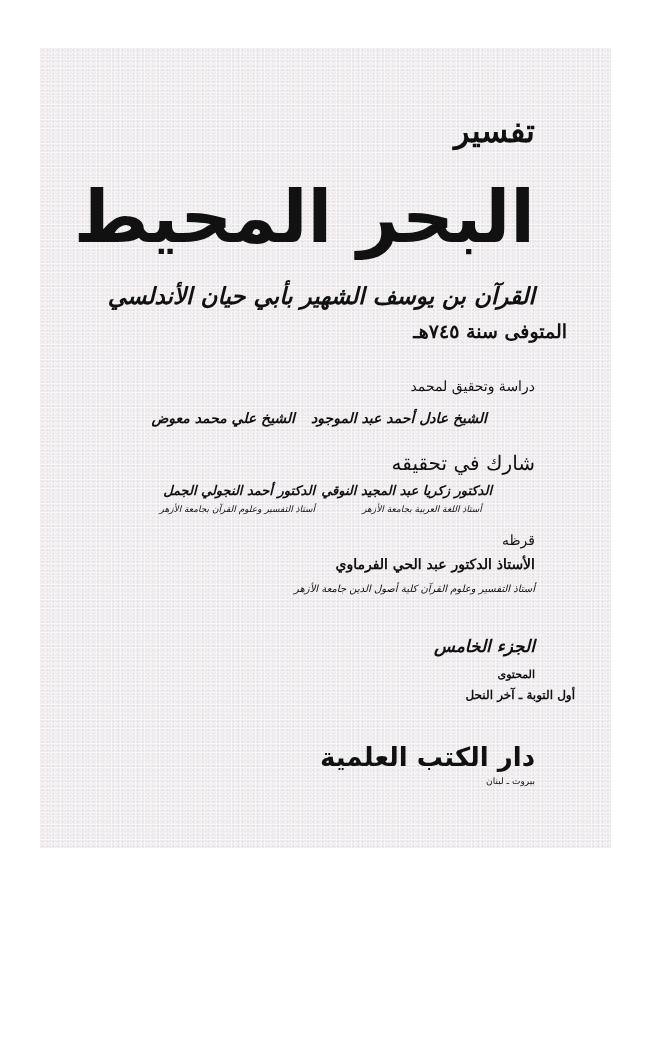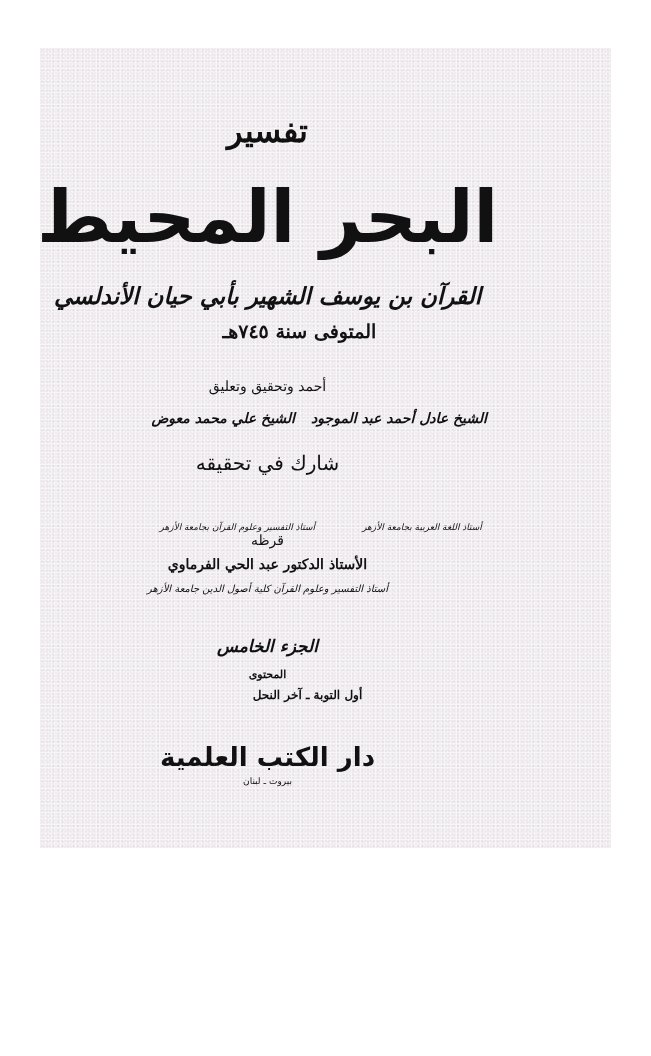--- a/index.html
+++ b/index.html
@@ -25,21 +25,20 @@
       background-image:
         radial-gradient(circle at 1px 1px, rgba(220,170,210,0.35) 0.6px, transparent 0.8px),
         radial-gradient(circle at 2px 3px, rgba(170,200,170,0.28) 0.6px, transparent 0.8px),
         radial-gradient(circle at 3px 2px, rgba(160,160,160,0.25) 0.6px, transparent 0.8px);
       background-size: 3px 3px, 4px 5px, 5px 4px;
     }
     .line {
       position: absolute;
       left: 0;
       width: 535px;
-      text-align: center;
       direction: rtl;
       white-space: nowrap;
     }
     .prefix {
       top: 112px;
       font-size: 32px;
       font-weight: bold;
       letter-spacing: 2px;
     }
     .main-title {
@@ -92,21 +91,20 @@
       font-weight: bold;
       font-style: italic;
       display: block;
       line-height: 22px;
     }
     .col-affil {
       font-size: 9px;
       font-style: italic;
       display: block;
       line-height: 14px;
-      margin-top: 40px;
     }
     .foreword { top: 532px; font-size: 14px; }
     .foreword-by { top: 556px; font-size: 14px; font-weight: bold; }
     .foreword-affil { top: 583px; font-size: 10px; font-style: italic; }
     .volume { top: 636px; font-size: 17px; font-weight: bold; font-style: italic; }
     .contents-label { top: 668px; font-size: 11px; font-weight: bold; }
     .contents-range { top: 688px; font-size: 12px; font-weight: bold; padding-left: 40px; }
     .publisher {
       top: 742px;
       font-size: 26px;
@@ -119,29 +117,31 @@
 </head>
 <body>
 
 <div class="page"></div>
 
 <div class="line prefix">تفسير</div>
 <div class="line main-title">البحر المحيط</div>
 <div class="line author">القرآن بن يوسف الشهير بأبي حيان الأندلسي</div>
 <div class="line death">المتوفى سنة ٧٤٥هـ</div>
 
-<div class="line study">أحمد وتحقيق وتعليق</div>
+<div class="line study">دراسة وتحقيق لمحمد</div>
 <div class="two-col editor-1">الشيخ عادل أحمد عبد الموجود</div>
 <div class="two-col editor-2">الشيخ علي محمد معوض</div>
 
 <div class="line participated">شارك في تحقيقه</div>
 <div class="col-block col-right">
+  <span class="col-name">الدكتور زكريا عبد المجيد النوقي</span>
   <span class="col-affil">أستاذ اللغة العربية بجامعة الأزهر</span>
 </div>
 <div class="col-block col-left">
+  <span class="col-name">الدكتور أحمد النجولي الجمل</span>
   <span class="col-affil">أستاذ التفسير وعلوم القرآن بجامعة الأزهر</span>
 </div>
 
 <div class="line foreword">قرظه</div>
 <div class="line foreword-by">الأستاذ الدكتور عبد الحي الفرماوي</div>
 <div class="line foreword-affil">أستاذ التفسير وعلوم القرآن كلية أصول الدين جامعة الأزهر</div>
 
 <div class="line volume">الجزء الخامس</div>
 <div class="line contents-label">المحتوى</div>
 <div class="line contents-range">أول التوبة ـ آخر النحل</div>

